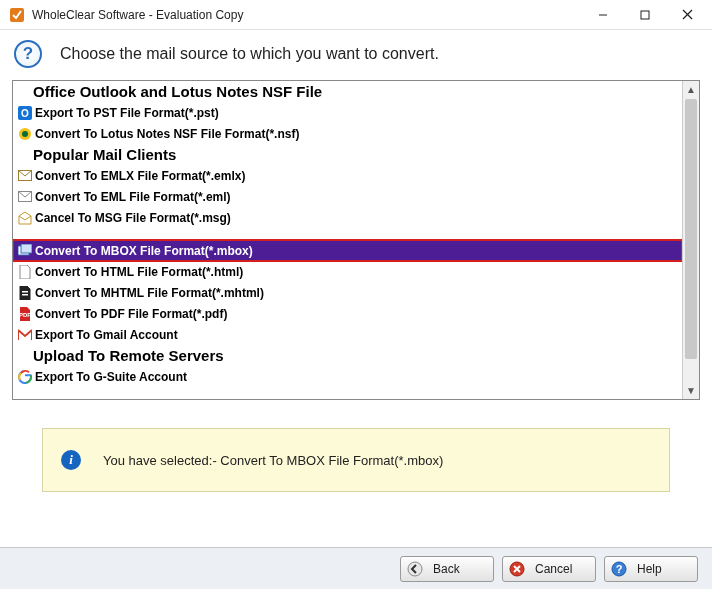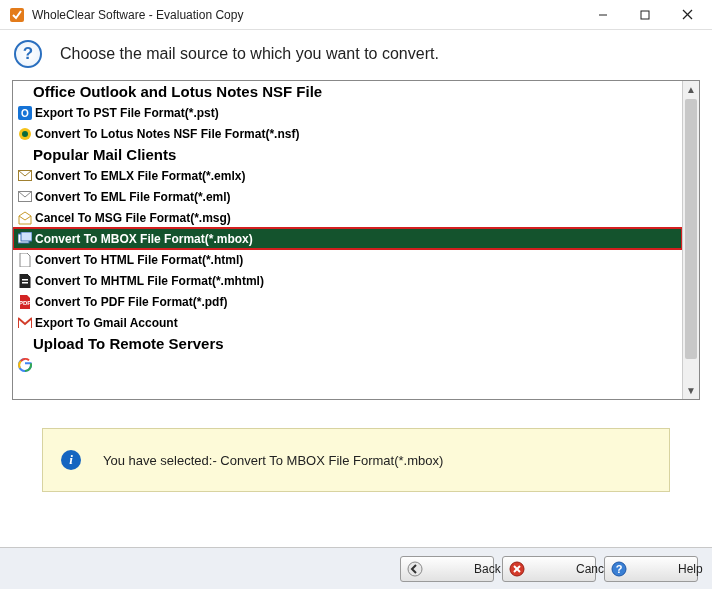--- a/index.html
+++ b/index.html
@@ -85,24 +85,25 @@
       cursor: default;
       padding-left: 20px;
       font-size: 15px;
     }
     .row.item { font-weight: bold; font-size: 12px; }
     .row.item .icon {
       width: 15px; height: 15px; margin-right: 3px;
       display: flex; align-items: center; justify-content: center;
     }
     .row.selected {
-      background: #14532d;
+      background: #4c1d95;
       color: #fff;
       outline: 2px solid #d41f1f;
       outline-offset: -1px;
+      margin-top: 12px;
     }
 
     .info-panel {
       margin: 28px 42px 0 42px;
       background: #fdfad8;
       border: 1px solid #d8d3a0;
       height: 64px;
       display: flex;
       align-items: center;
       padding: 0 18px;
@@ -137,21 +138,21 @@
       display: flex; align-items: center;
       padding-left: 6px;
       cursor: pointer;
       font-size: 12px;
     }
     .btn .bicon {
       width: 16px; height: 16px; margin-right: 10px;
       display: flex; align-items: center; justify-content: center;
     }
     .btn.next .label { color: #c02020; font-weight: bold; }
-    .btn .label { color: #222; margin-left: 41px; }
+    .btn .label { color: #222; }
 
     svg { display: block; }
   </style>
 </head>
 <body>
 
 <div class="titlebar">
   <div class="app-icon">
     <svg width="16" height="16" viewBox="0 0 16 16">
       <rect x="1" y="1" width="14" height="14" rx="2" fill="#e37b1a"></rect>
@@ -296,20 +297,21 @@
 
     <div class="row item">
       <span class="icon">
         <svg width="14" height="14" viewBox="0 0 14 14">
             <path d="M7 1 a6 6 0 1 0 5.7 4.2 H7" fill="none" stroke="#4285f4" stroke-width="2"></path>
             <path d="M12.7 5.2 A6 6 0 0 1 7 13" fill="none" stroke="#34a853" stroke-width="2"></path>
             <path d="M2 10 A6 6 0 0 1 3 3" fill="none" stroke="#fbbc05" stroke-width="2"></path>
             <path d="M3 3 A6 6 0 0 1 11 2.2" fill="none" stroke="#ea4335" stroke-width="2"></path>
           </svg>
       </span>
+      <span>Export To G-Suite Account</span>
     </div>
 
   </div>
   <div class="scrollbar">
     <div class="scroll-arrow">▲</div>
     <div class="scroll-thumb"></div>
     <div class="scroll-arrow" style="position:absolute;bottom:0;left:0;right:0">▼</div>
   </div>
 </div>
 

